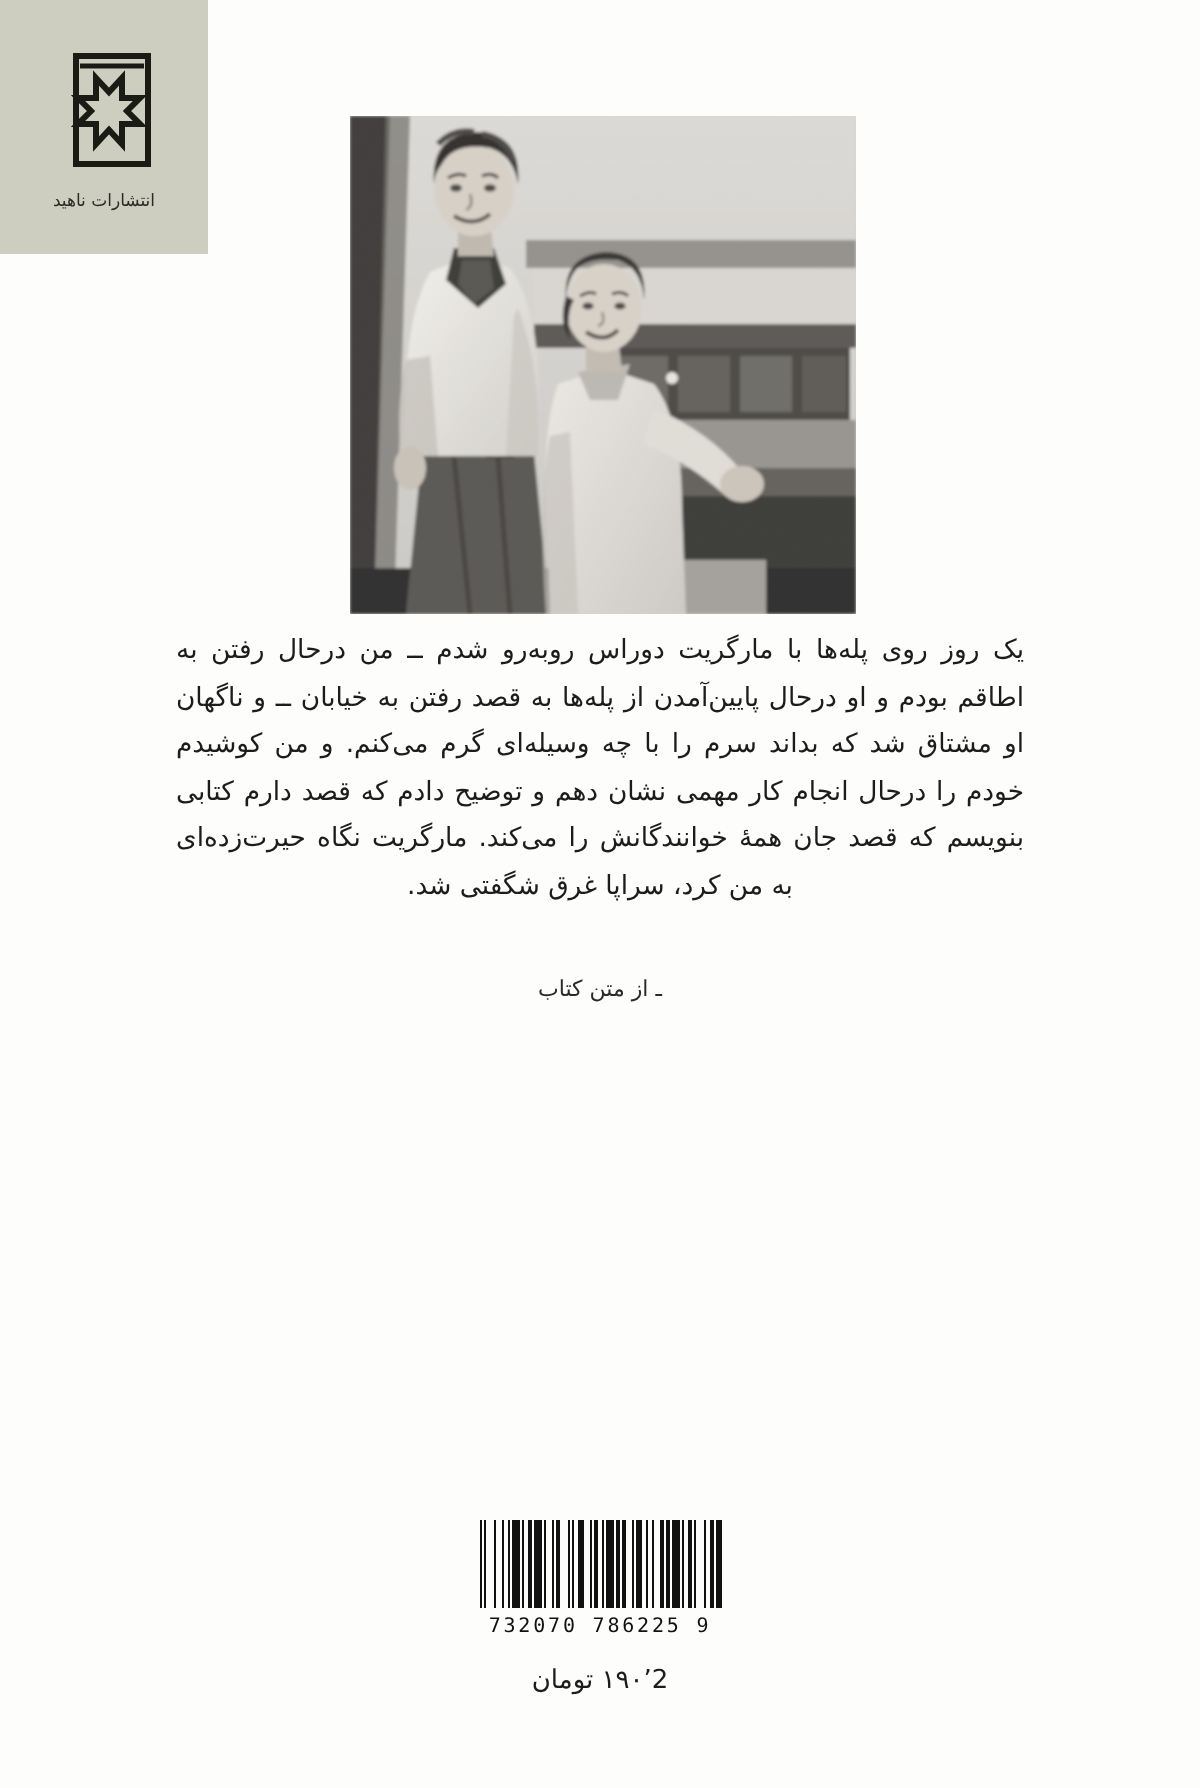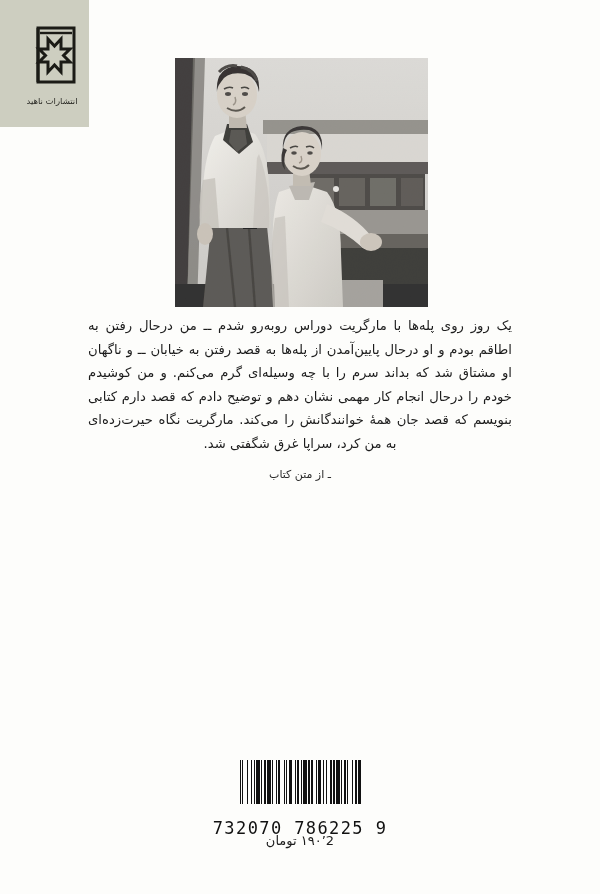--- a/index.html
+++ b/index.html
@@ -15,21 +15,21 @@
     overflow: hidden;
     font-family: "DejaVu Sans", "Liberation Sans", sans-serif;
     background: #fdfdfb;
   }
 
   
   .logo-patch {
     position: absolute;
     left: 0;
     top: 0;
-    width: 89px;
+    width: 104px;
     height: 127px;
     background: #cdcec0;
   }
   .logo-mark {
     position: absolute;
     left: 26px;
     top: 22px;
     width: 54px;
     height: 66px;
   }
@@ -72,21 +72,21 @@
   }
   .para {
     font-size: 13.2px;
     line-height: 23.6px;
     margin: 0 0 20px 0;
     text-align: justify;
     text-justify: inter-word;
   }
   .para:last-of-type { margin-bottom: 0; }
   .attribution {
-    margin-top: 12px;
+    margin-top: 32px;
     font-size: 11px;
     color: #2a2a2a;
     text-align: right;
     direction: rtl;
   }
 
   
   .barcode-wrap {
     position: absolute;
     left: 0;
@@ -101,23 +101,23 @@
     align-items: flex-end;
     height: 44px;
     gap: 0;
   }
   .barcode-bars i {
     display: block;
     background: #111111;
     height: 100%;
   }
   .barcode-digits {
-    margin-top: 14px;
+    margin-top: 4px;
     font-family: "DejaVu Sans Mono", monospace;
-    font-size: 17px;
+    font-size: 10px;
     letter-spacing: 1.4px;
     color: #111111;
   }
   .price {
     position: absolute;
     left: 0;
     right: 0;
     top: 833px;
     text-align: center;
     font-size: 13px;

